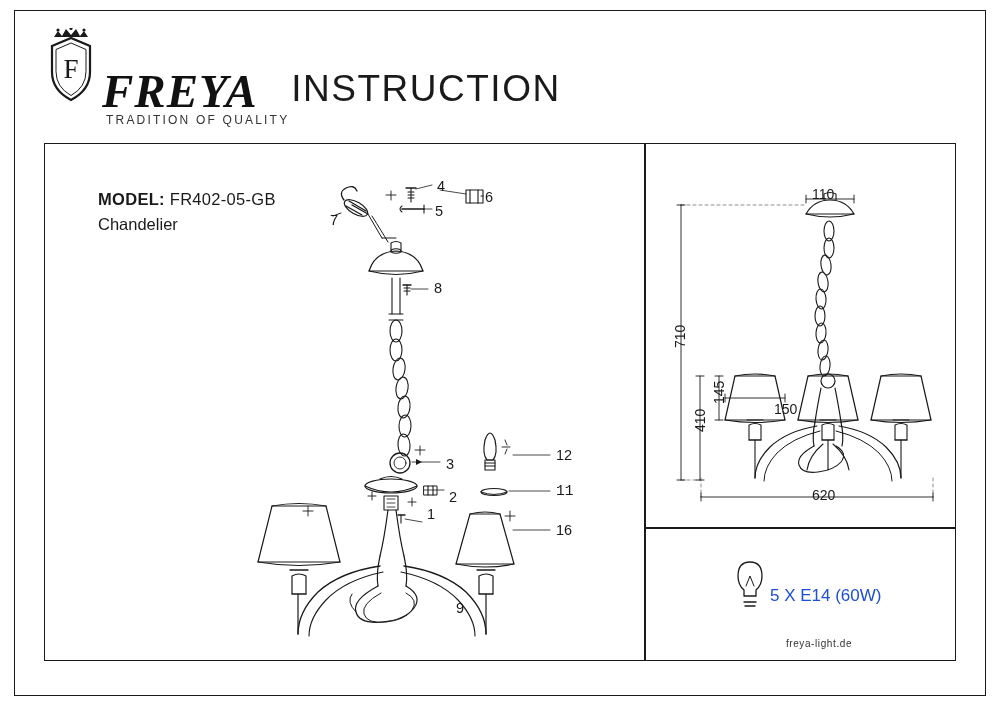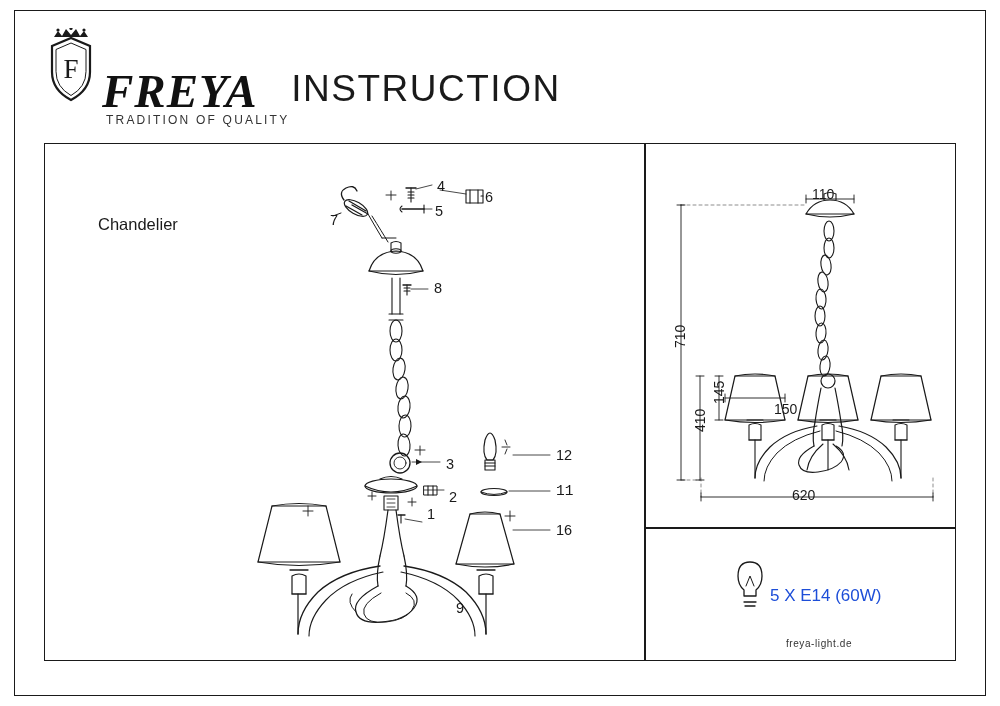--- a/index.html
+++ b/index.html
@@ -192,41 +192,45 @@
     <div class="brand-name">FREYA</div>
     <div class="brand-tagline">TRADITION OF QUALITY</div>
   </div>
 
   <div class="instruction-title">INSTRUCTION</div>
 
   <div class="panel panel-left"></div>
   <div class="panel panel-right-top"></div>
   <div class="panel panel-right-bottom"></div>
 
+  <div class="model-line">
+    <span class="model-label">MODEL:</span>
+    <span class="model-value">FR402-05-GB</span>
+  </div>
   <div class="product-type">Chandelier</div>
 
   <div class="num" style="left:427px; top:506px;">1</div>
   <div class="num" style="left:449px; top:489px;">2</div>
   <div class="num" style="left:446px; top:456px;">3</div>
   <div class="num" style="left:437px; top:178px;">4</div>
   <div class="num" style="left:435px; top:203px;">5</div>
   <div class="num" style="left:485px; top:189px;">6</div>
   <div class="num" style="left:330px; top:212px;">7</div>
   <div class="num" style="left:434px; top:280px;">8</div>
   <div class="num" style="left:456px; top:600px;">9</div>
   <div class="num" style="left:556px; top:522px;">16</div>
   <div class="num" style="left:556px; top:483px;font-family:Liberation Mono, monospace;">11</div>
   <div class="num" style="left:556px; top:447px;">12</div>
 
   <div class="dim" style="left:812px; top:186px;text-align:right;">110</div>
   <div class="dim dim-vert" style="left:672px; top:348px;">710</div>
   <div class="dim dim-vert" style="left:692px; top:432px;">410</div>
   <div class="dim dim-vert" style="left:711px; top:404px;">145</div>
   <div class="dim" style="left:758px; top:401px;margin-left:16px;">150</div>
-  <div class="dim" style="left:792px; top:487px;">620</div>
+  <div class="dim" style="left:812px; top:487px;">620</div>
 
   <div class="lamp-spec">5 X E14 (60W)</div>
   <div class="site-url">freya-light.de</div>
 
   <svg class="art" viewBox="0 0 1000 706">
     <g stroke="#1a1a1a" fill="none" stroke-width="1.1" stroke-linecap="round" stroke-linejoin="round">
 
       <g>
         <path d="M344 200 q-6 -8 2 -12 q8 -4 11 3" stroke-width="1.3"></path>
         <path d="M352 205 l16 9" stroke-width="1.3"></path>

